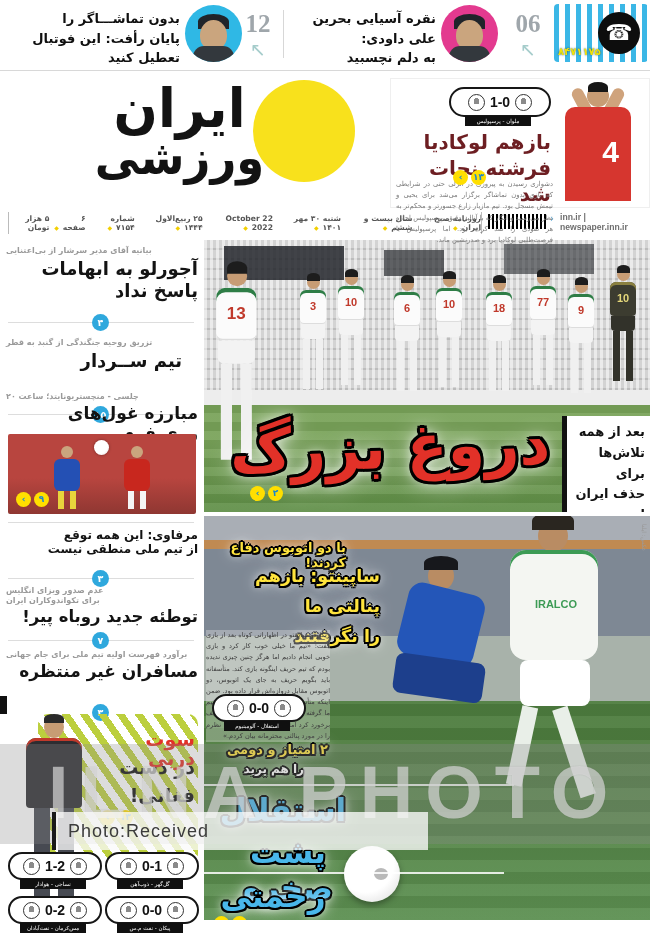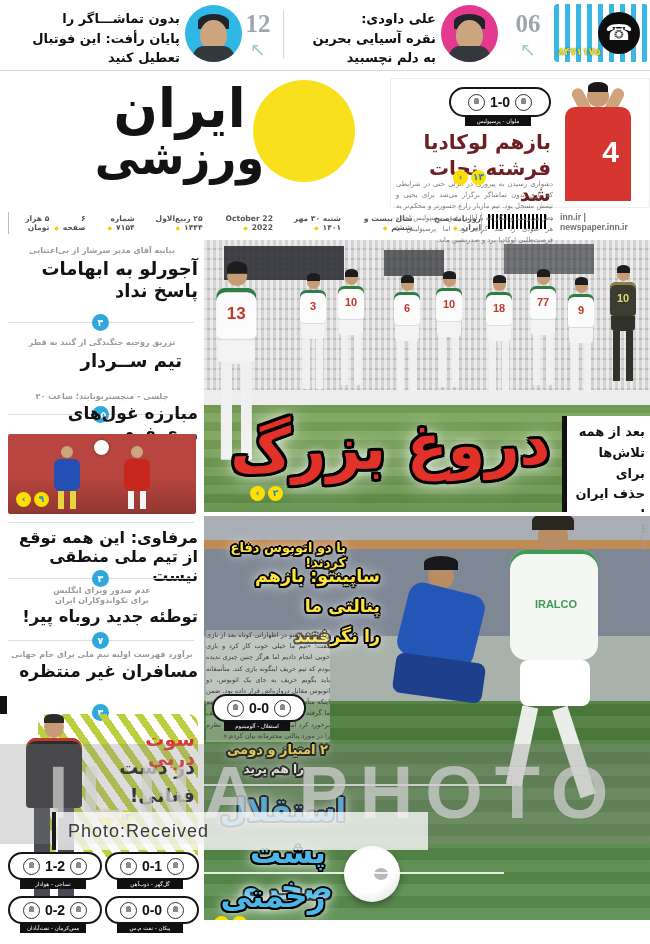--- a/index.html
+++ b/index.html
@@ -51,21 +51,21 @@
   
   .datebox{left:8px;top:212px;width:472px;height:22px;border-left:1px solid #bbb;border-right:1px solid #bbb;
     display:flex;align-items:center;justify-content:center;gap:4px;font-size:7.6px;font-weight:700;color:#555}
   .dseg:not(:last-child):after{content:"◆";color:#f2cf00;margin-right:4px;font-size:6px}
   .barcode{left:488px;top:214px;width:58px;height:15px;
     background:repeating-linear-gradient(90deg,#000 0 2px,#fff 2px 4px)}
   .sites{left:560px;top:212px;width:88px;direction:ltr;text-align:left;font-size:8.6px;font-weight:bold;color:#6f6f6f;
     font-family:"Liberation Sans",sans-serif}
 
   
-  .kicker{font-size:8px;font-weight:700;color:#9a9a9a;text-align:center}
+  .kicker{font-size:8px;font-weight:700;color:#9a9a9a;text-align:left}
   .shead{font-size:18px;font-weight:900;color:#131313;text-align:right;line-height:1.2}
   .divline{border-top:1px solid #ddd}
   .bluecirc{width:17px;height:17px;border-radius:50%;background:#2fa8dd;color:#fff;font-size:9.5px;
     font-weight:bold;text-align:center;line-height:17px}
 
   .pr{display:flex;direction:ltr;gap:3px;align-items:center}
   .prc{width:15px;height:15px;border-radius:50%;background:#ffdf00;color:#1d87cc;font-weight:900;
     font-size:9px;text-align:center;line-height:15px}
 
   
@@ -162,22 +162,22 @@
   <div class="abs pagecol" style="right:102px;top:10px">
     <span class="pagenum">06</span>
     <span class="arrow">↖</span>
   </div>
   <div class="abs avatar" style="right:152px;top:5px;background:#e33a8f">
     <div class="hair"></div>
       <div class="face"></div>
       <div class="torso"></div>
   </div>
   <div class="abs tlines" style="right:214px;top:9px;width:146px">
+    <div>نقره آسیایی بحرین</div>
     <div>علی داودی:</div>
-    <div>نقره آسیایی بحرین</div>
     <div>به دلم نچسبید</div>
   </div>
 
   <div class="abs vsep" style="right:366px;top:10px;height:48px"></div>
 
   <div class="abs pagecol" style="right:372px;top:10px">
     <span class="pagenum">12</span>
     <span class="arrow">↖</span>
   </div>
   <div class="abs avatar" style="right:408px;top:5px;background:#2fb8e5">
@@ -270,21 +270,21 @@
       <div class="cu-leg" style="background:linear-gradient(90deg,#f5f5f5 0 6px,transparent 6px 12px,#f5f5f5 12px 18px)"></div>
     </div>
     <div class="cu-ball"></div>
   </div>
   <div class="pr abs" style="left:16px;top:492px;z-index:3">
     <span class="prc">‹</span>
     <span class="prc">۹</span>
   </div>
 
   <div class="abs divline" style="left:8px;width:186px;top:522px"></div>
-  <div class="abs shead" style="right:452px;left:6px;top:528px;font-size:16px">
+  <div class="abs shead" style="right:452px;left:6px;top:528px;font-size:12px">
     <div>مرفاوی: این همه توقع</div>
     <div>از تیم ملی منطقی نیست</div>
   </div>
   <div class="abs divline" style="left:8px;width:186px;top:578px"></div>
   <div class="abs bluecirc" style="left:92px;top:570px">۳</div>
 
   <div class="abs kicker" style="right:452px;left:6px;top:586px">عدم صدور ویزای انگلیس</div>
   <div class="abs kicker" style="right:452px;left:6px;top:596px">برای تکواندوکاران ایران</div>
   <div class="abs shead" style="right:452px;left:6px;top:607px;font-size:16.5px">
     <div>توطئه جدید روباه پیر!</div>

